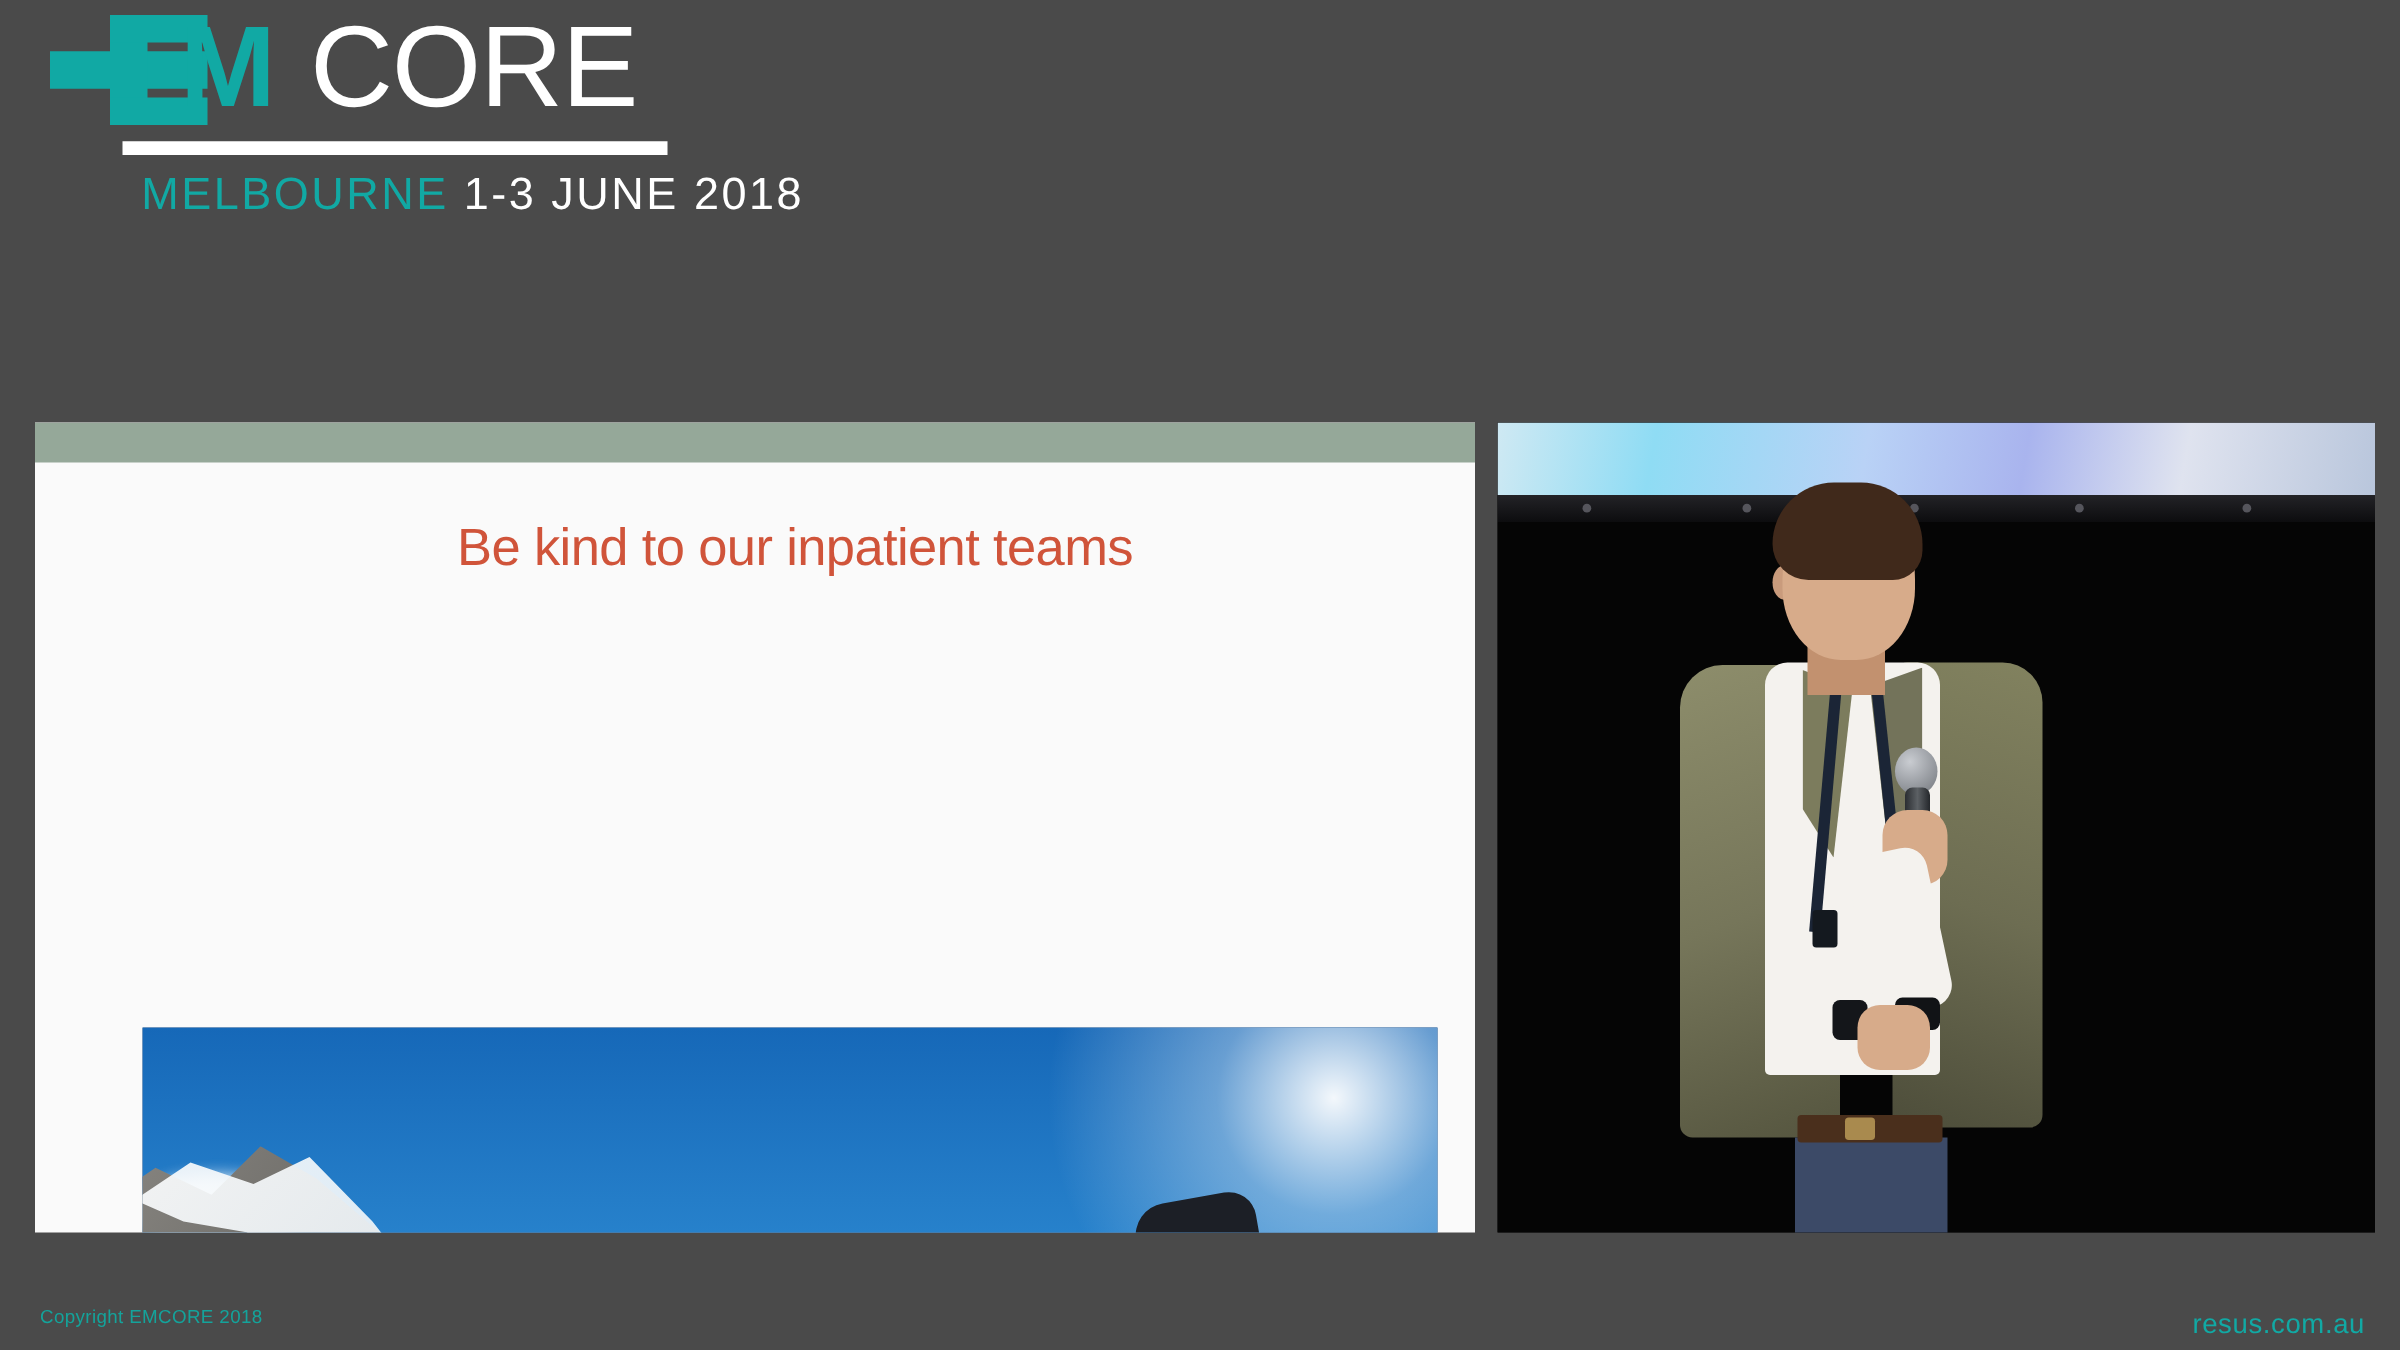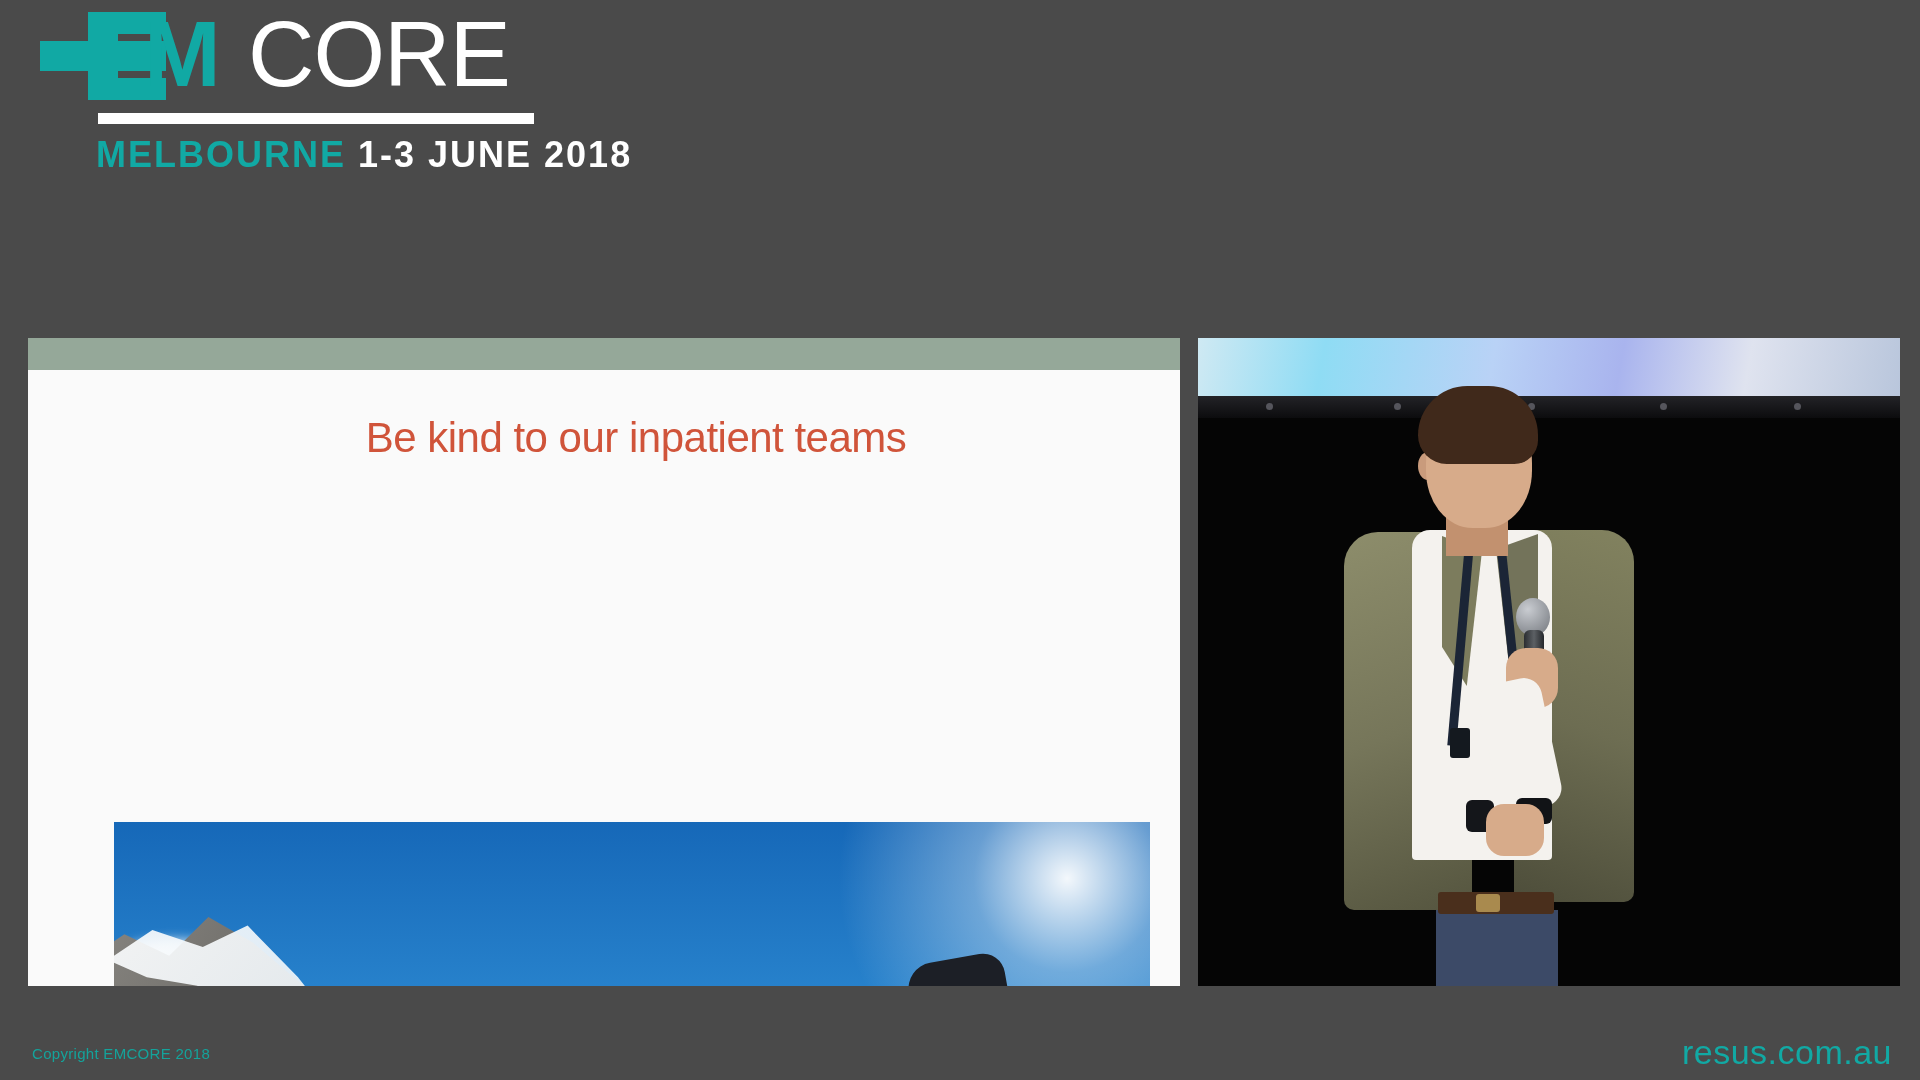--- a/index.html
+++ b/index.html
@@ -67,27 +67,26 @@
   #logo-rule {
     position:absolute;
     left:58px;
     top:105px;
     width:436px;
     height:11px;
     background:#ffffff;
   }
   #logo-subline {
     position:absolute;
-    left:56px;
+    left:73px;
     top:125px;
     font-size:36px;
     letter-spacing:2px;
     line-height:44px;
     white-space:nowrap;
-    font-weight:bold;
   }
   #logo-city { color:var(--teal); }
   #logo-dates { color:#ffffff; }
 
   
   #slide-panel {
     position:absolute;
     left:28px;
     top:338px;
     width:1152px;
@@ -352,21 +351,21 @@
     left:32px;
     bottom:18px;
     font-size:15px;
     color:#14a39b;
     letter-spacing:0.3px;
   }
   #watermark {
     position:absolute;
     right:28px;
     bottom:8px;
-    font-size:34px;
+    font-size:22px;
     color:#11a9a4;
     letter-spacing:0.5px;
   }
 
   :root { --teal:#11a9a4; }
 </style>
 </head>
 <body>
 
 <div id="brand-header">

